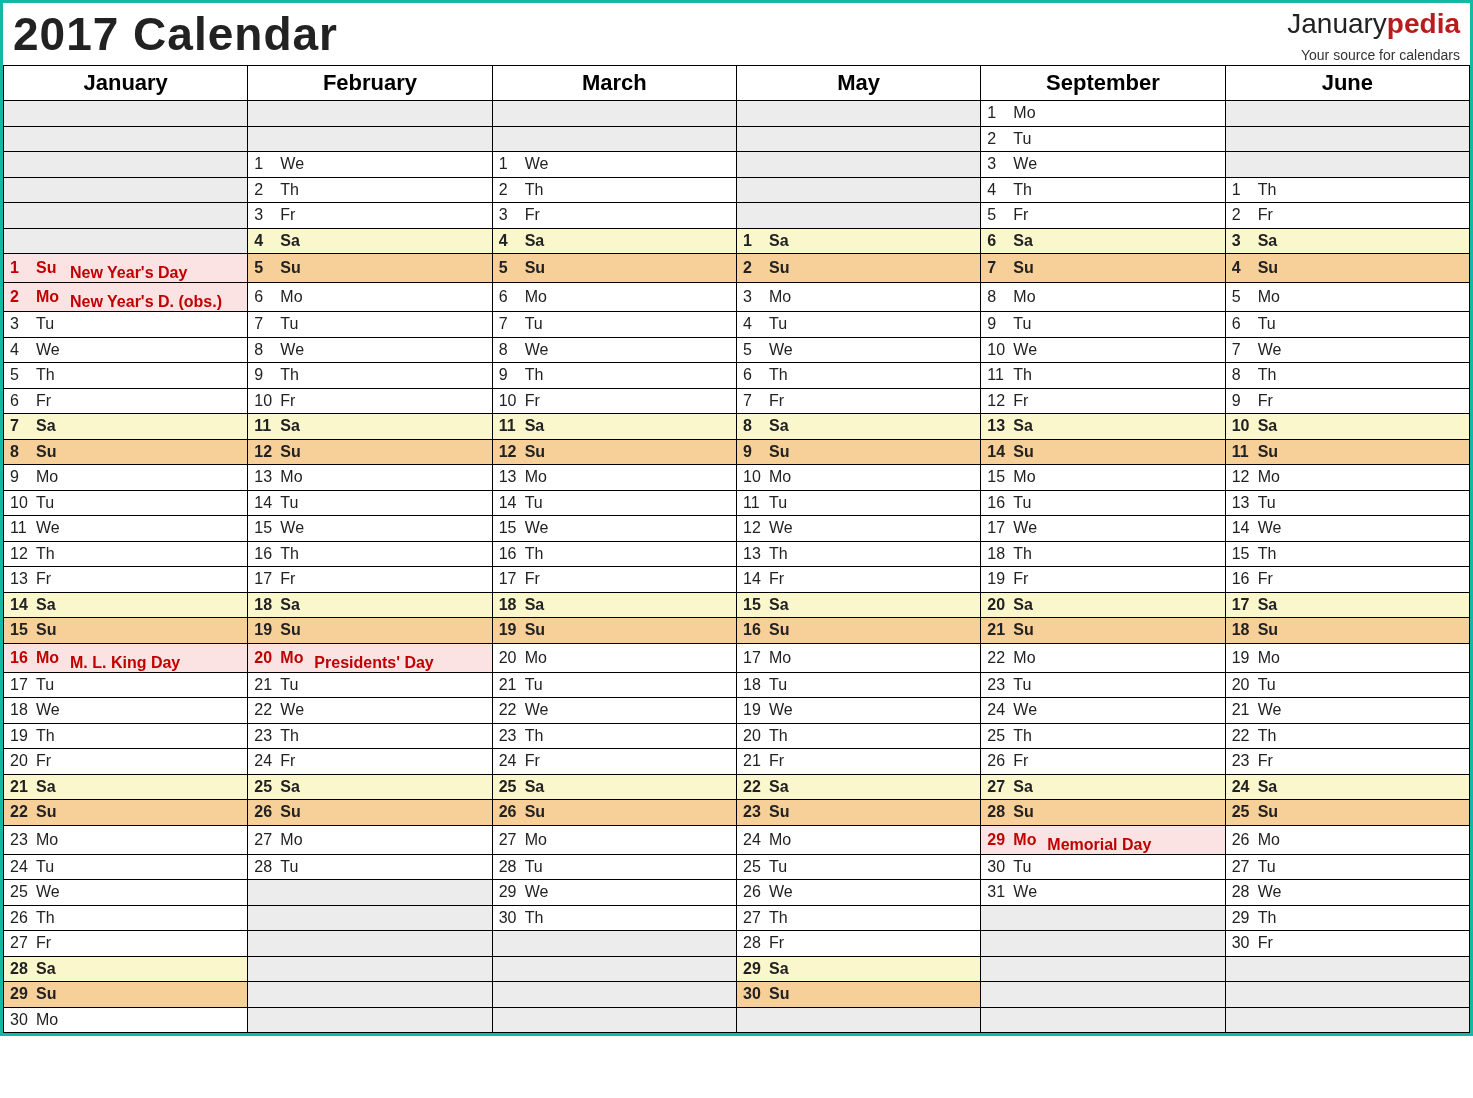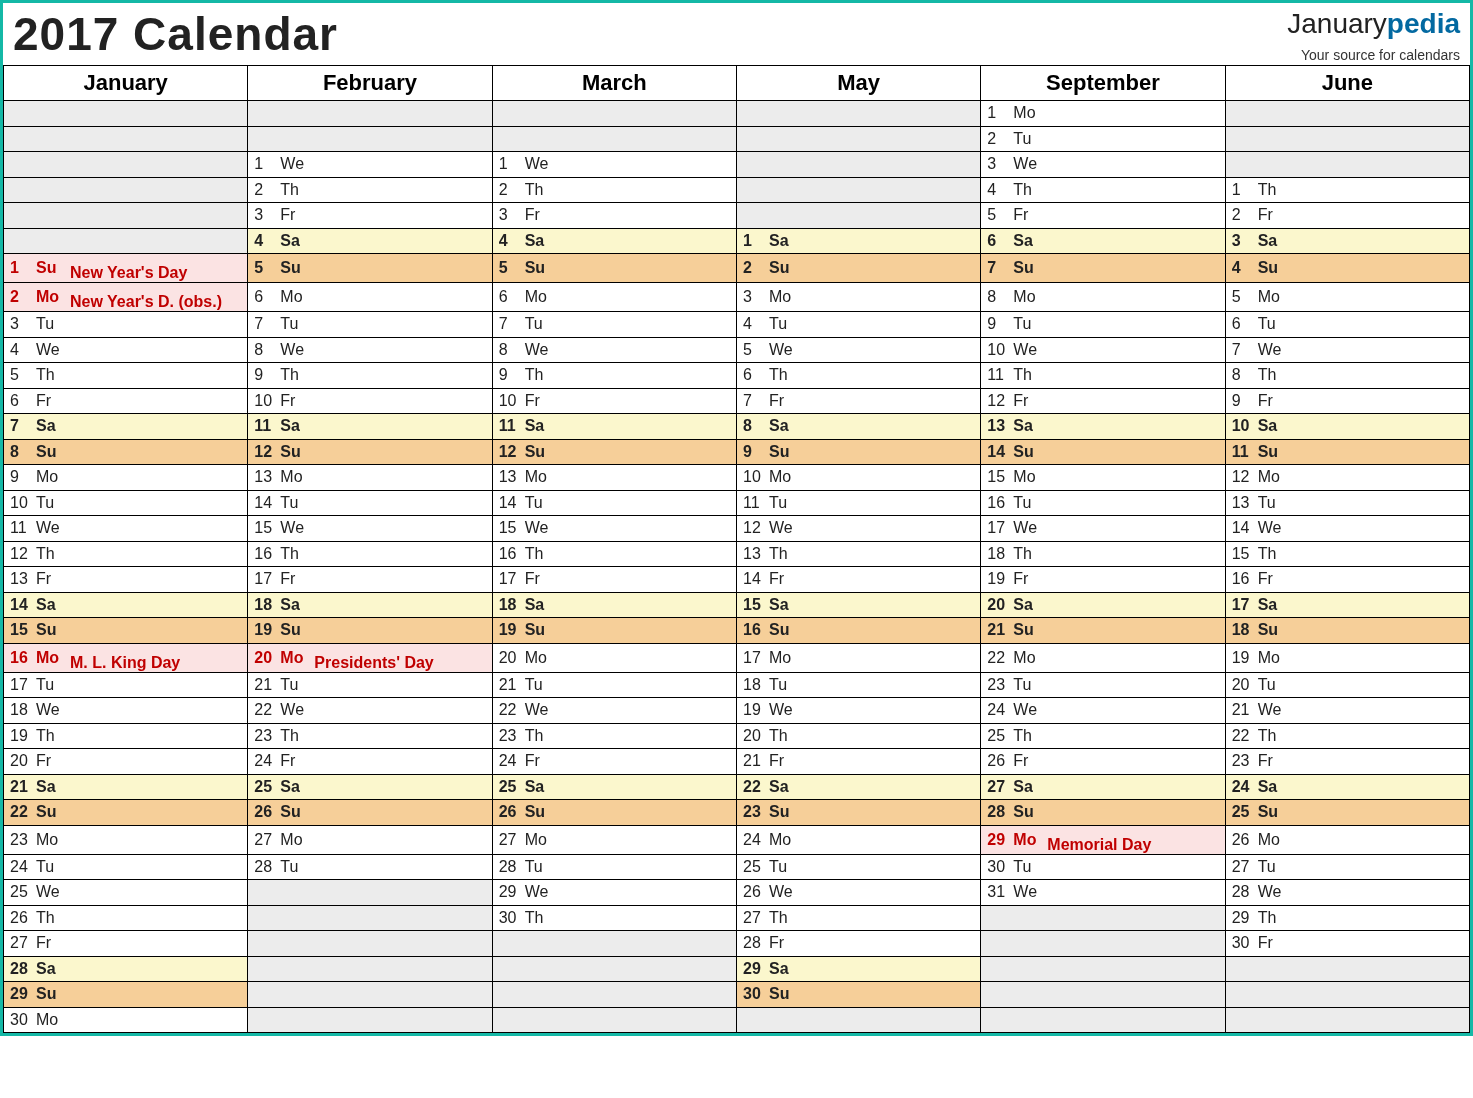--- a/index.html
+++ b/index.html
@@ -28,21 +28,21 @@
   .brand {
     text-align: right;
     line-height: 1.1;
     padding-top: 2px;
   }
   .brand-main {
     font-size: 28px;
     color: #222;
   }
   .brand-main .pedia {
-    color: #0369a1;
+    color: #b91c1c;
     font-weight: 700;
   }
   .brand-sub {
     font-size: 14px;
     color: #333;
     margin-top: 8px;
   }
   table.cal {
     border-collapse: collapse;
     width: 100%;

